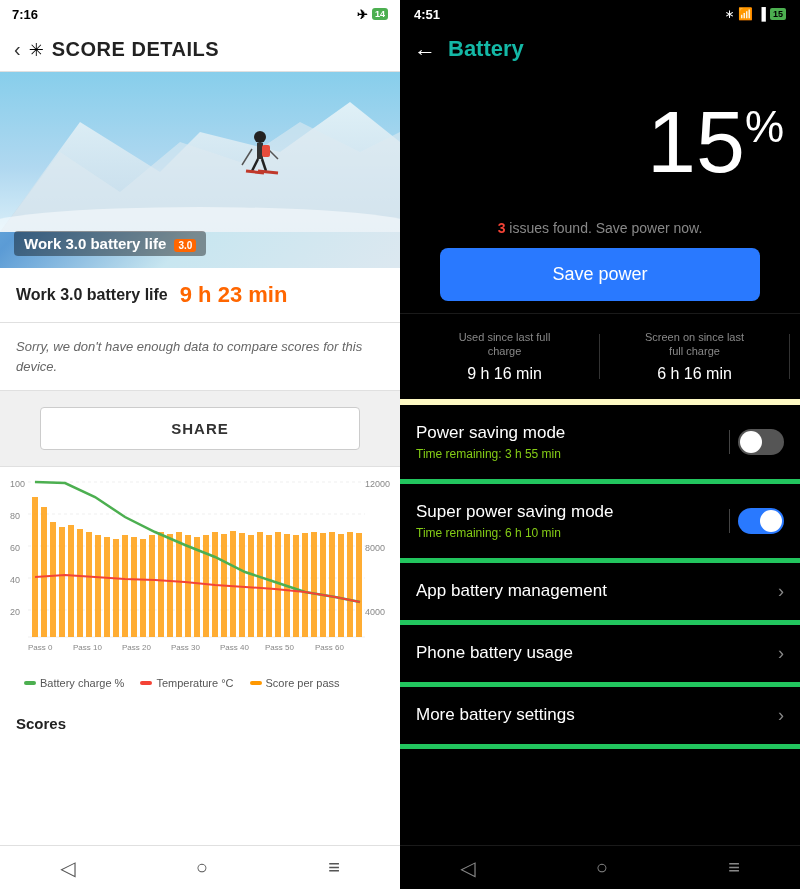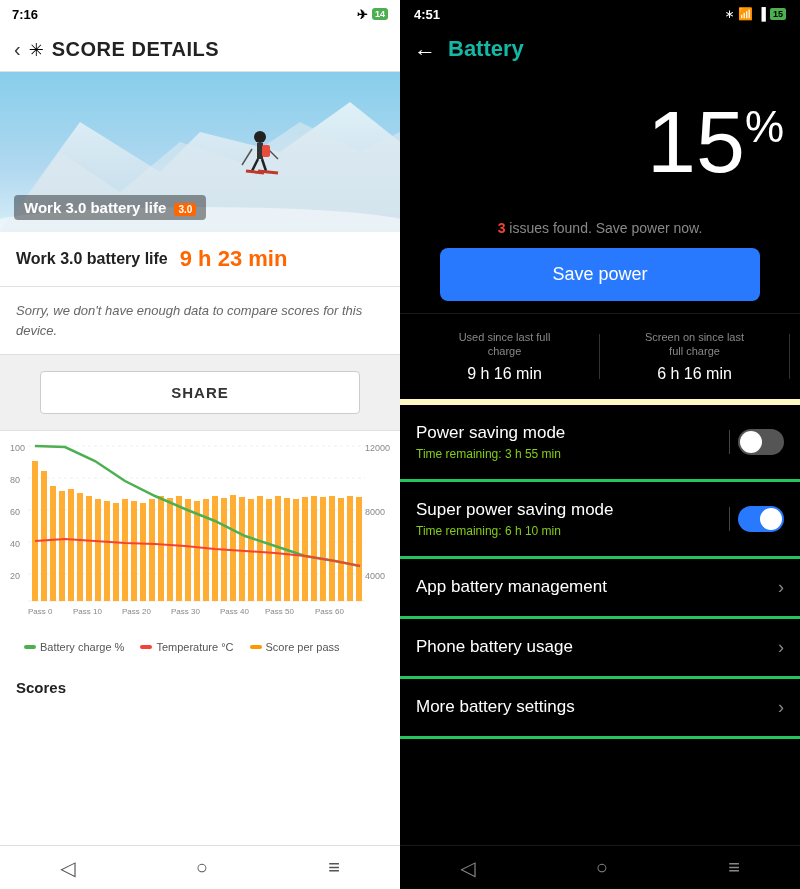--- a/index.html
+++ b/index.html
@@ -49,21 +49,21 @@
       align-items: center;
       gap: 8px;
       border-bottom: 1px solid #e0e0e0;
     }
     .back-arrow { font-size: 20px; color: #333; }
     .score-title { font-size: 20px; font-weight: 700; color: #222; letter-spacing: 0.5px; }
     .score-icon { font-size: 18px; }
 
     .hero-image {
       width: 100%;
-      height: 160px;
+      height: 196px;
       background: linear-gradient(135deg, #87ceeb 0%, #5b9bd5 30%, #c8e6f0 60%, #dce8f0 100%);
       position: relative;
       overflow: hidden;
       display: flex;
       align-items: flex-end;
     }
     .hero-label {
       position: absolute;
       bottom: 12px;
       left: 14px;
@@ -275,21 +275,21 @@
       background: #333;
       margin: 4px 0;
     }
 
     .settings-list {
       flex: 1;
       overflow: hidden;
     }
     .settings-item {
       padding: 18px 16px;
-      border-bottom: 3px solid #22c55e;
+      border-bottom: 5px solid #22c55e;
       display: flex;
       align-items: center;
       cursor: pointer;
     }
     .settings-item-left { flex: 1; }
     .settings-item-title { font-size: 17px; color: #fff; font-weight: 400; }
     .settings-item-sub { font-size: 12px; color: #84cc16; margin-top: 4px; }
     .chevron-right { color: #888; font-size: 18px; }
 
     .toggle-container { display: flex; align-items: center; gap: 8px; }

